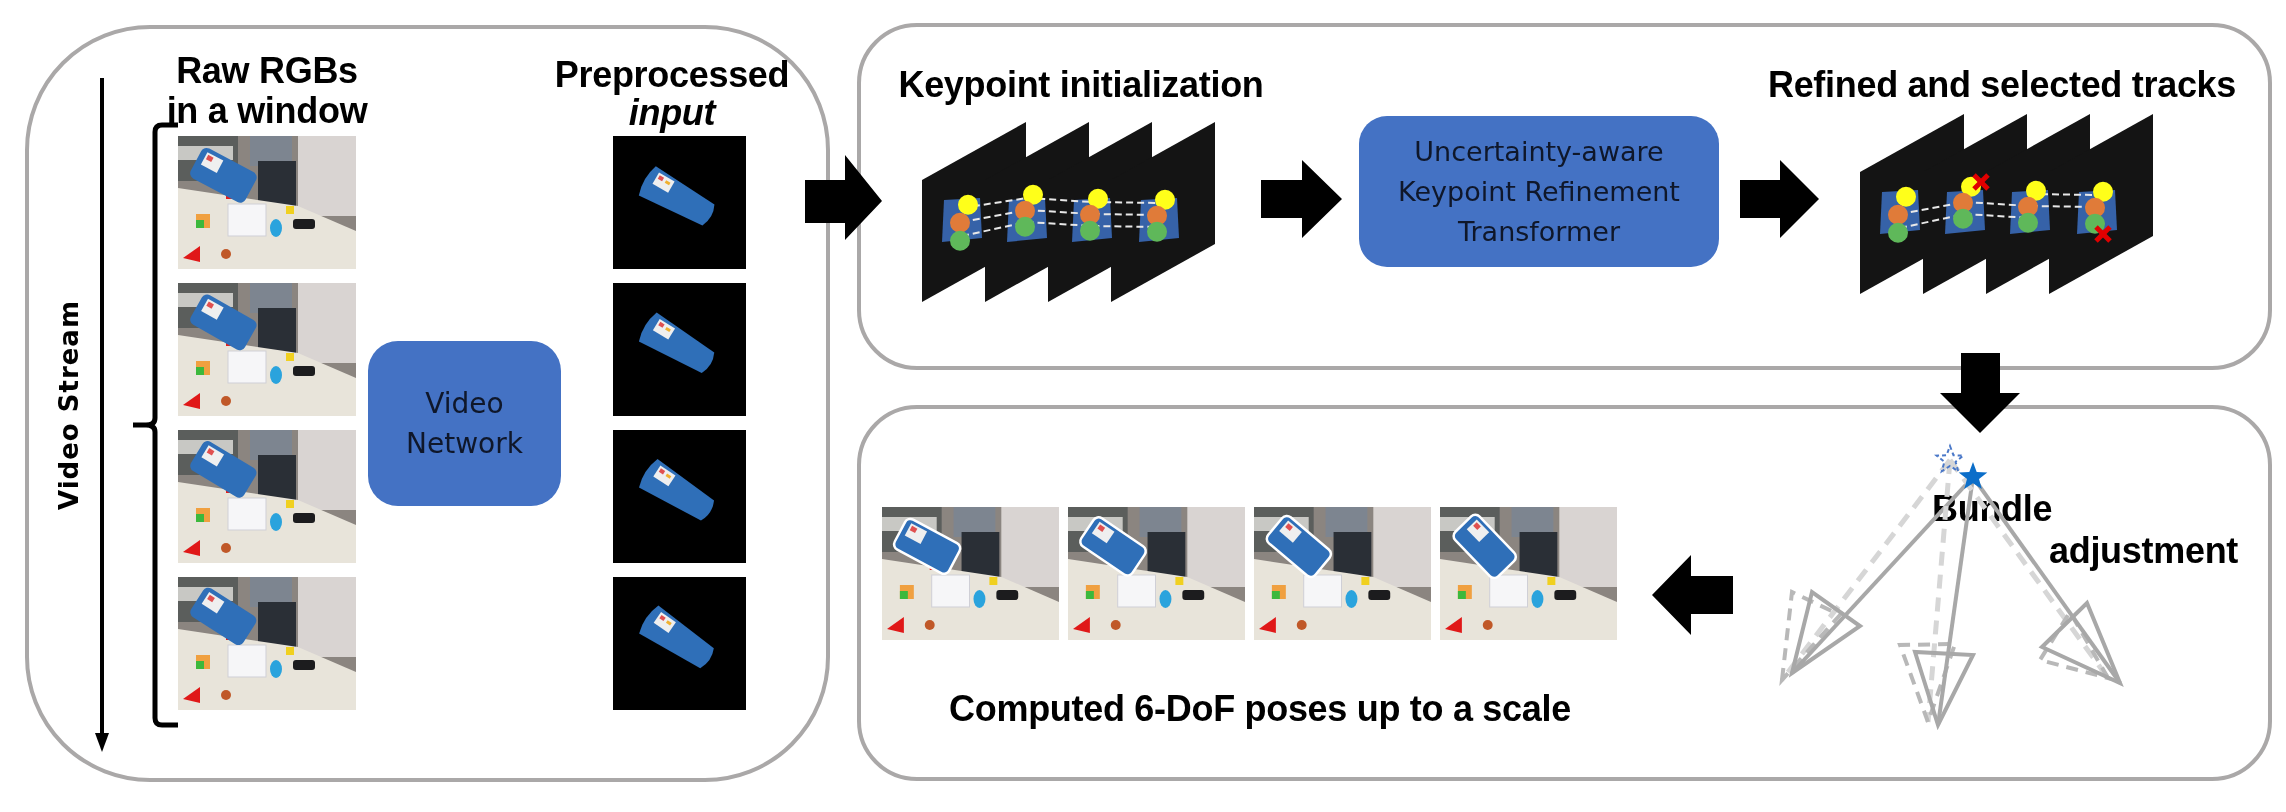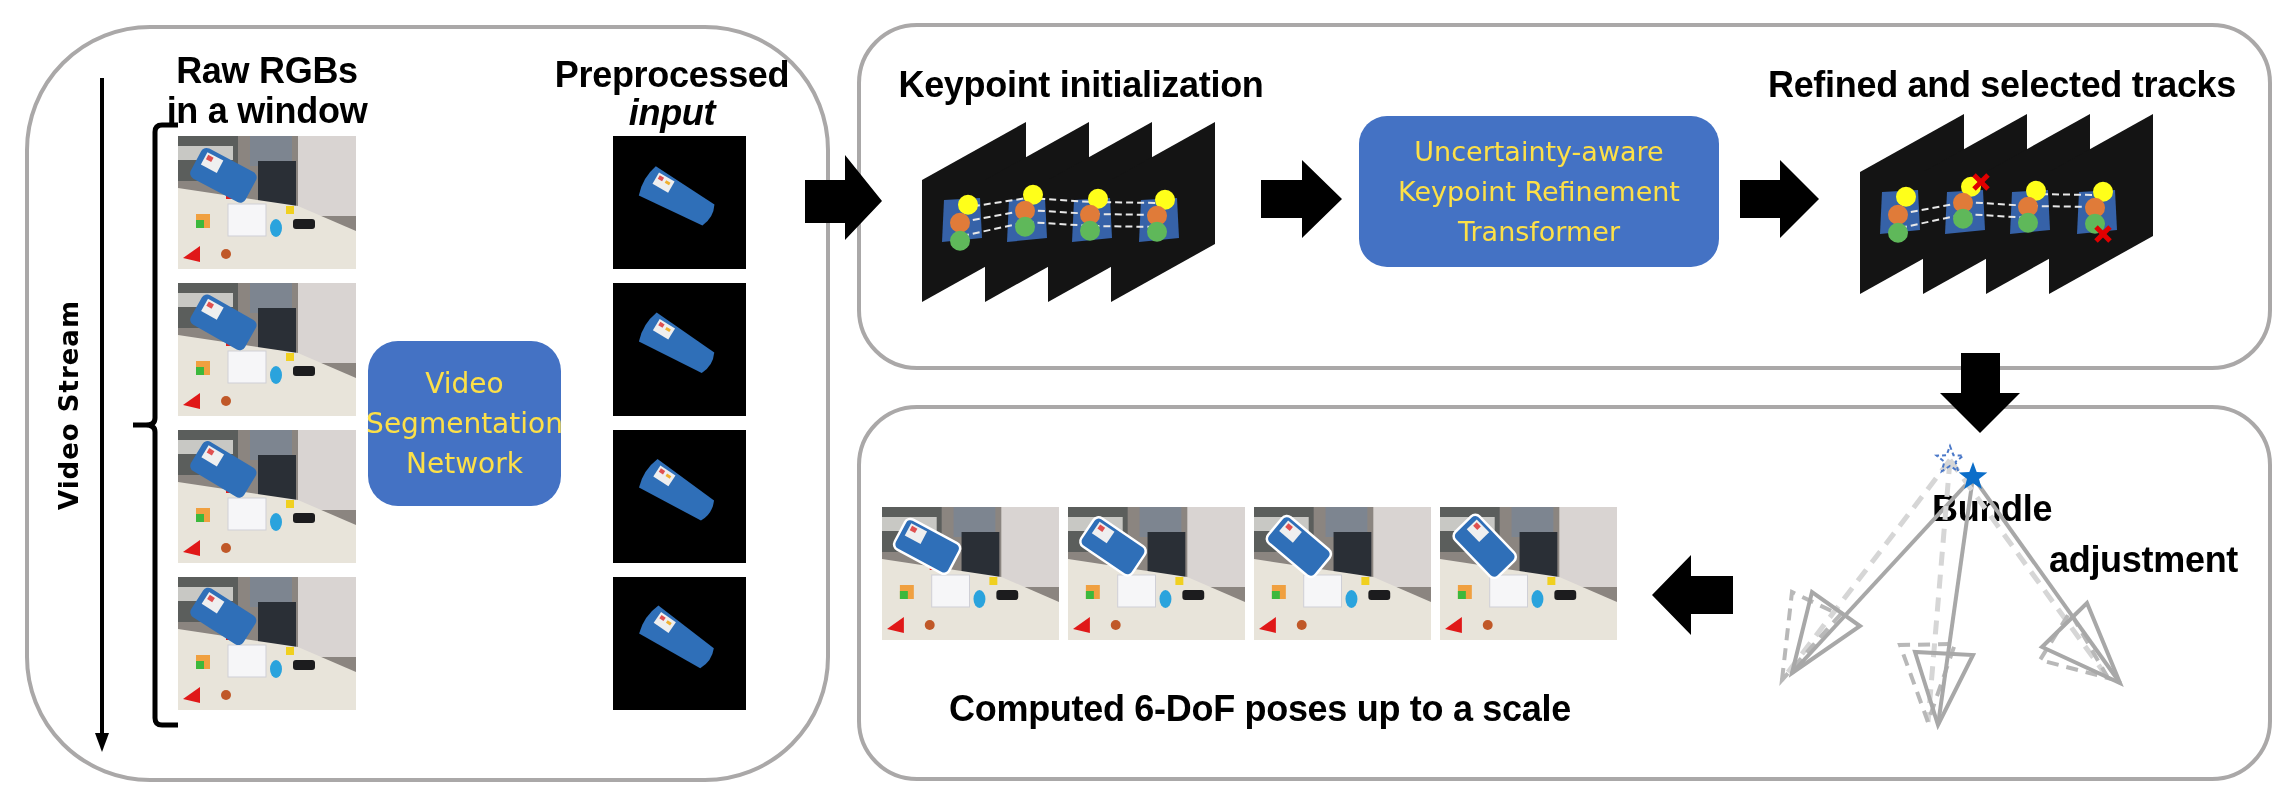--- a/index.html
+++ b/index.html
@@ -1,21 +1,21 @@
 <!DOCTYPE html>
 <html><head>
 <meta charset="utf-8">
 <style>
   html, body { margin:0; padding:0; background:#ffffff; }
   body { width:2286px; height:812px; position:relative; overflow:hidden;
          font-family:"DejaVu Sans", sans-serif; }
   .panel { position:absolute; box-sizing:border-box; border:4px solid #aaa8a8; background:#fff; }
   .label { position:absolute; font-family:"Liberation Sans", sans-serif; font-weight:bold; color:#000;
            font-size:36px; text-align:center; white-space:nowrap; letter-spacing:-0.3px; }
-  .bluebox { position:absolute; background:#4472c4; color:#fde047; border-radius:28px;
+  .bluebox { position:absolute; background:#4472c4; color:#0f172a; border-radius:28px;
              display:flex; flex-direction:column; align-items:center; justify-content:center;
              font-family:"DejaVu Sans", sans-serif; font-size:27px; line-height:40px; text-align:center; }
   .thumb { position:absolute; overflow:hidden; }
   svg { position:absolute; overflow:visible; }
 </style>
 </head>
 <body>
 
 <div class="panel" style="left:25px; top:25px; width:805px; height:757px; border-radius:125px;"></div>
 <div class="panel" style="left:857px; top:23px; width:1415px; height:347px; border-radius:60px;"></div>
@@ -181,21 +181,20 @@
       <rect x="36" y="50" width="18" height="13" fill="#efefef"></rect>
       <rect x="38" y="52" width="5" height="4" fill="#e05050"></rect>
       <rect x="46" y="53" width="5" height="3" fill="#f0b030"></rect>
     </g>
   </svg>
     </div>
   </div>
 
 <div class="bluebox" style="left:368px; top:341px; width:193px; height:165px; border-radius:30px; font-size:28px; line-height:40px;">
   <span>Video</span>
-  <span>Segmentation</span>
   <span>Network</span>
 </div>
 
 <svg style="left:0;top:0;" width="2286" height="812">
   <polygon points="805,180 845,180 845,155 882,201 845,240 845,223 805,223" fill="#000"></polygon>
   <polygon points="1261,180 1302,180 1302,160 1342,199 1302,238 1302,218 1261,218" fill="#000"></polygon>
   <polygon points="1740,180 1780,180 1780,160 1819,199 1780,238 1780,218 1740,218" fill="#000"></polygon>
   <polygon points="1961,353 2000,353 2000,393 2020,393 1980,433 1940,393 1961,393" fill="#000"></polygon>
   <polygon points="1733,576 1691,576 1691,555 1652,595 1691,635 1691,614 1733,614" fill="#000"></polygon>
 </svg>
@@ -365,21 +364,21 @@
     <g transform="rotate(46 45 38)">
       <rect x="15" y="22" width="62" height="34" rx="6" fill="#2f6fb8" stroke="#ffffff" stroke-width="2.5"></rect>
       <rect x="21" y="26" width="18" height="14" fill="#efefef"></rect>
       <rect x="23" y="28" width="6" height="5" fill="#e05050"></rect>
     </g>
   </svg>
     </div>
   </div>
 <div class="label" style="left:1260px; top:688px; transform:translateX(-50%);">Computed 6-DoF poses up to a scale</div>
 <div class="label" style="left:1932px; top:488px; text-align:left;">Bundle</div>
-<div class="label" style="left:2049px; top:530px; text-align:right;margin-top:9px;">adjustment</div>
+<div class="label" style="left:2049px; top:530px; text-align:right;">adjustment</div>
 
 <svg id="bundle" style="left:0;top:0;" width="2286" height="812">
     <line x1="1950" y1="460" x2="1782" y2="680" stroke="#d6d6d6" stroke-width="5" stroke-dasharray="14,9"></line>
     <polygon points="1782,680 1792,592 1840,615" fill="none" stroke="#b8b8b8" stroke-width="4" stroke-dasharray="12,8"></polygon>
     <line x1="1973" y1="477" x2="1792" y2="673" stroke="#a8a8a8" stroke-width="4"></line>
     <polygon points="1792,673 1812,592 1860,626" fill="none" stroke="#a8a8a8" stroke-width="4"></polygon>
     <line x1="1950" y1="460" x2="1928" y2="722" stroke="#d6d6d6" stroke-width="5" stroke-dasharray="14,9"></line>
     <polygon points="1928,722 1900,645 1955,644" fill="none" stroke="#b8b8b8" stroke-width="4" stroke-dasharray="12,8"></polygon>
     <line x1="1973" y1="477" x2="1938" y2="725" stroke="#a8a8a8" stroke-width="4"></line>
     <polygon points="1938,725 1915,652 1973,655" fill="none" stroke="#a8a8a8" stroke-width="4"></polygon>

